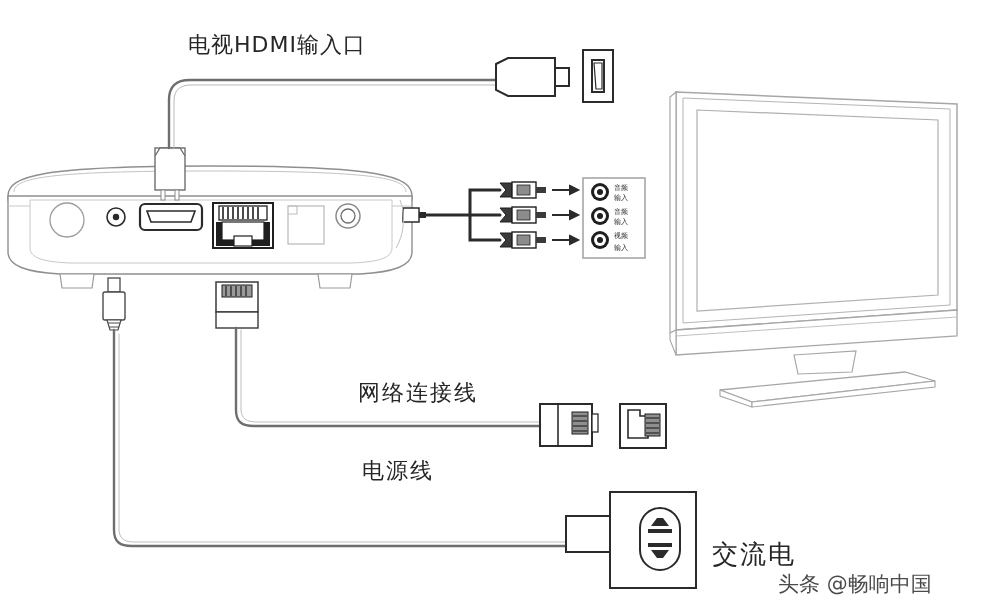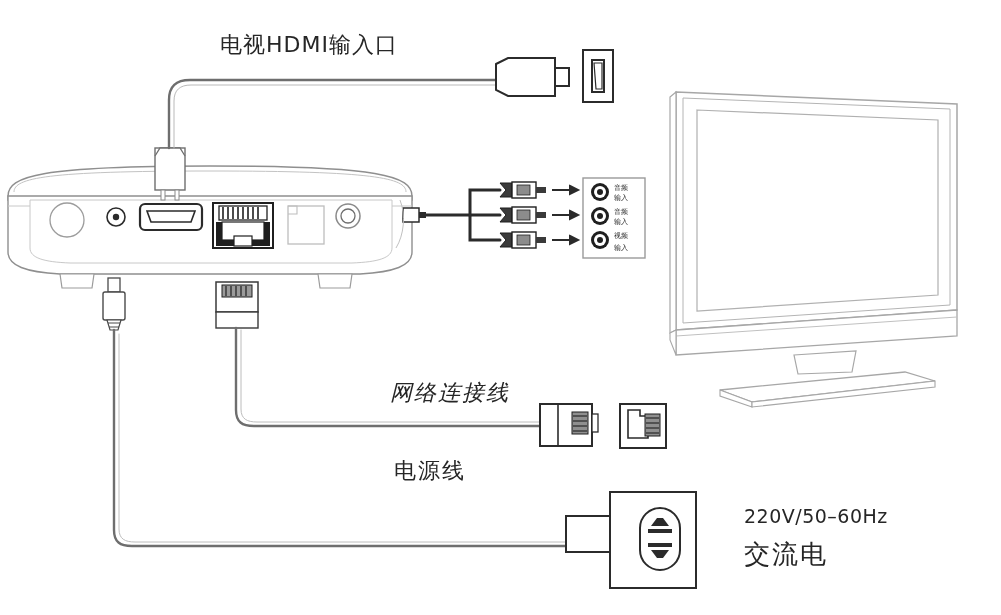--- a/index.html
+++ b/index.html
@@ -5,24 +5,23 @@
   html,body{margin:0;padding:0;background:#ffffff;}
   body{
     width:1001px;height:615px;position:relative;overflow:hidden;
     font-family:"DejaVu Sans","Liberation Sans",sans-serif;
   }
   #stage{position:absolute;inset:0;}
   svg#diagram{position:absolute;left:0;top:0;width:1001px;height:615px;}
   .lbl{
     position:absolute;white-space:nowrap;color:#262626;
     font-family:"DejaVu Sans","Liberation Sans",sans-serif;
-    margin-left:32px;
   }
   #label-hdmi{left:188px;top:30px;font-size:22px;letter-spacing:1px;}
-  #label-lan{left:358px;top:378px;font-size:22px;letter-spacing:2px;font-style:italic;}
+  #label-lan{left:358px;top:378px;font-size:22px;letter-spacing:2px;}
   #label-power{left:362px;top:456px;font-size:22px;letter-spacing:2px;}
   #label-volt{left:712px;top:505px;font-size:19px;letter-spacing:.5px;}
   #label-ac{left:712px;top:537px;font-size:26px;letter-spacing:2px;}
   #watermark{
     left:778px;top:570px;font-size:21px;color:#3c3c3c;opacity:.92;
     text-shadow:0 1px 0 #fff,0 -1px 0 #fff,1px 0 0 #fff,-1px 0 0 #fff;
   }
   .av-text{font-size:7px;fill:#2b2b2b;font-family:"DejaVu Sans","Liberation Sans",sans-serif;}
 </style>
 </head>
@@ -272,16 +271,16 @@
           <line x1="646" y1="433" x2="659" y2="433"></line>
         </g>
       </g>
     </g>
 
   </svg>
 
   <div class="lbl" id="label-hdmi">电视HDMI输入口</div>
   <div class="lbl" id="label-lan">网络连接线</div>
   <div class="lbl" id="label-power">电源线</div>
-  <div class="lbl" id="label-volt">220V/50–60Hz</div>
   <div class="lbl" id="label-ac">交流电</div>
+  <div class="lbl" id="watermark">头条 @畅响中国</div>
 
 </div>
 
 </body></html>

